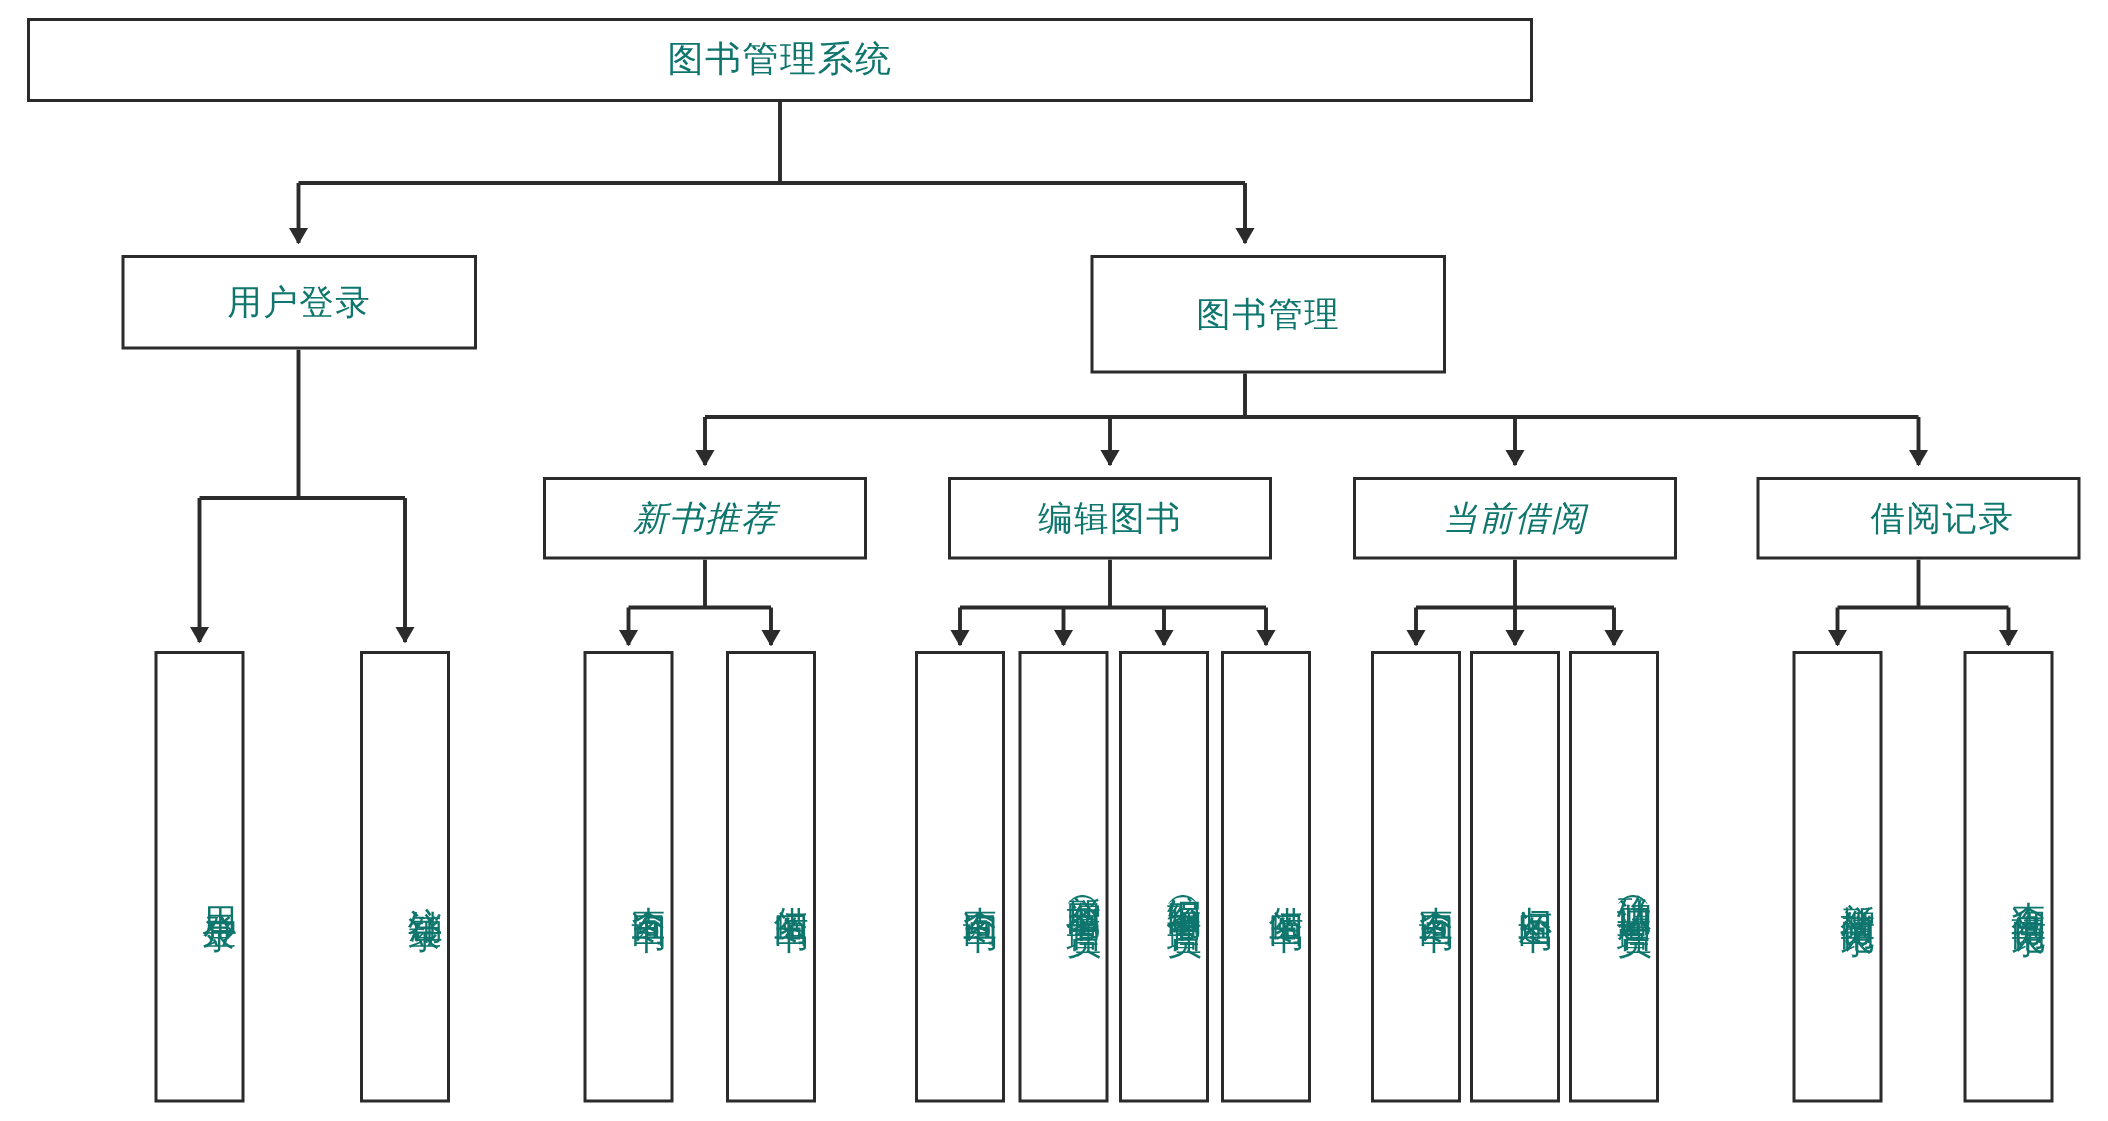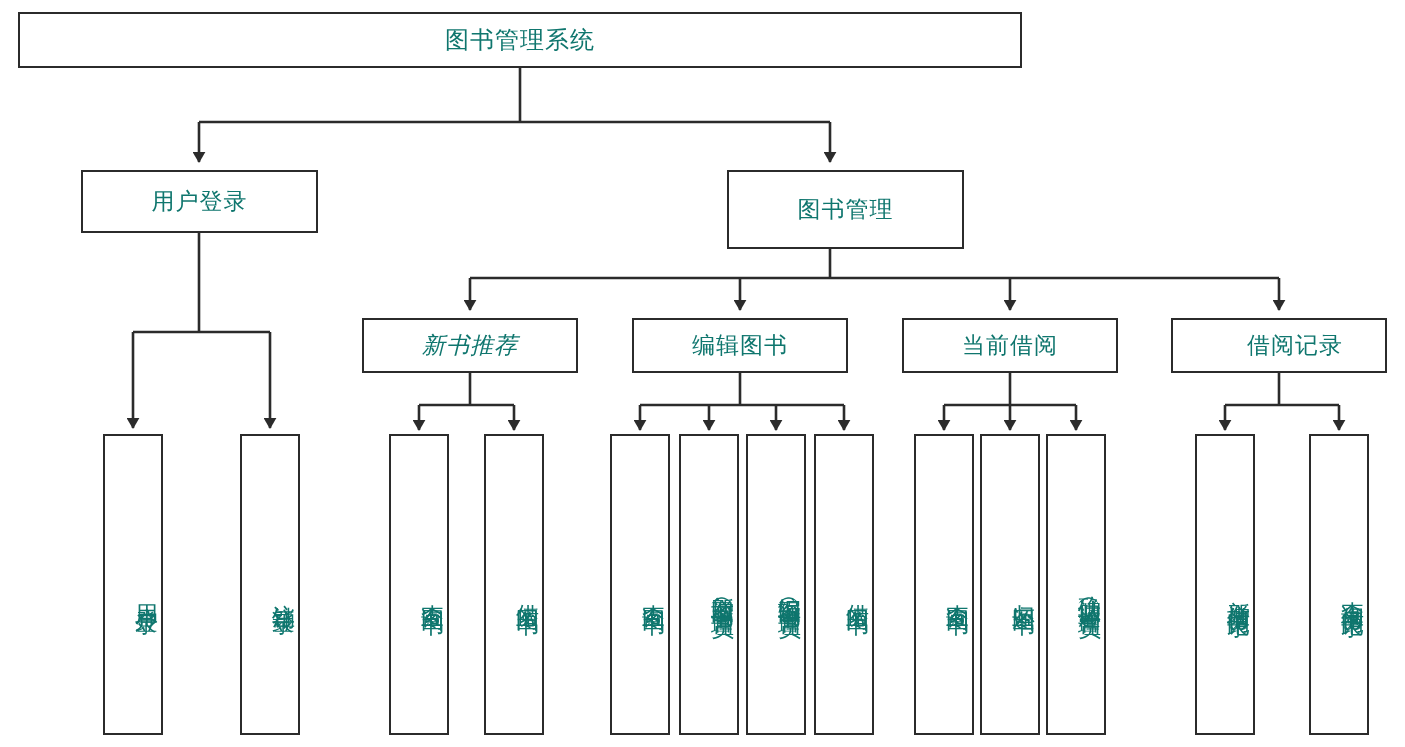--- a/index.html
+++ b/index.html
@@ -123,21 +123,21 @@
     </g>
   </svg>
 
   <div class="node horiz root" style="left:18px; top:12px; width:1004px; height:56px;">图书管理系统</div>
 
   <div class="node horiz" style="left:81px; top:170px; width:237px; height:63px;">用户登录</div>
   <div class="node horiz" style="left:727px; top:170px; width:237px; height:79px;">图书管理</div>
 
   <div class="node horiz" style="left:362px; top:318px; width:216px; height:55px;font-style:italic;">新书推荐</div>
   <div class="node horiz" style="left:632px; top:318px; width:216px; height:55px;">编辑图书</div>
-  <div class="node horiz" style="left:902px; top:318px; width:216px; height:55px;">当前借阅</div>
+  <div class="node horiz" style="left:902px; top:318px; width:216px; height:55px;font-style:italic;">当前借阅</div>
   <div class="node horiz" style="left:1171px; top:318px; width:216px; height:55px;padding-left:32px;">借阅记录</div>
 
   <div class="node vert" style="left:103px; top:434px; width:60px; height:301px;">用户登录</div>
   <div class="node vert" style="left:240px; top:434px; width:60px; height:301px;">注销登录</div>
 
   <div class="node vert" style="left:389px; top:434px; width:60px; height:301px;">查询图书</div>
   <div class="node vert" style="left:484px; top:434px; width:60px; height:301px;">借阅图书</div>
 
   <div class="node vert" style="left:610px; top:434px; width:60px; height:301px;">查询图书</div>
   <div class="node vert" style="left:679px; top:434px; width:60px; height:301px;">新增图书（管理员）</div>

